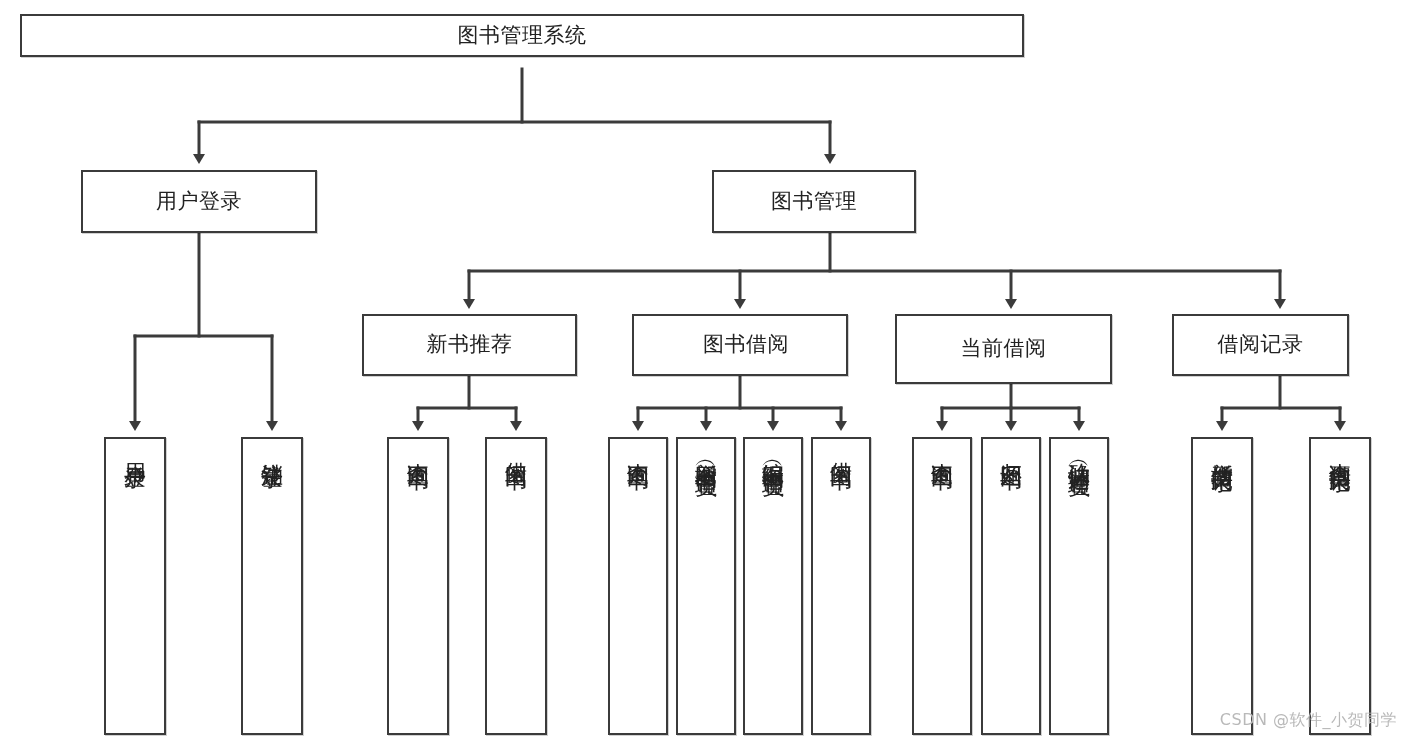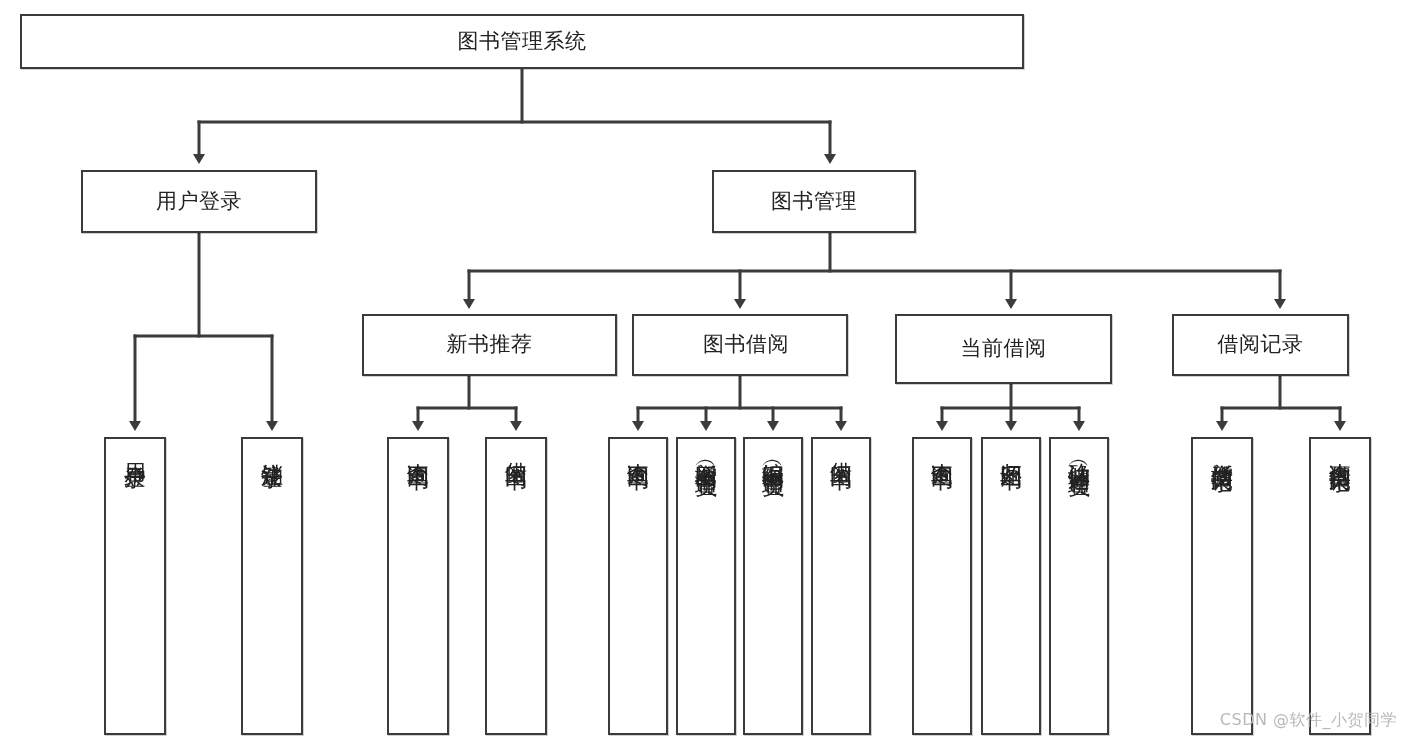--- a/index.html
+++ b/index.html
@@ -119,32 +119,32 @@
       <path d="M1011,408 L1011,422" marker-end="url(#arrow)"></path>
       <path d="M1079,408 L1079,422" marker-end="url(#arrow)"></path>
 
       <path d="M1280,376 L1280,408"></path>
       <path d="M1222,408 L1340,408"></path>
       <path d="M1222,408 L1222,422" marker-end="url(#arrow)"></path>
       <path d="M1340,408 L1340,422" marker-end="url(#arrow)"></path>
     </g>
   </svg>
 
-  <div class="node horiz" style="left:20px; top:14px; width:1004px; height:55px;">
+  <div class="node horiz" style="left:20px; top:14px; width:1004px; height:43px;">
     <span class="lbl">图书管理系统</span>
   </div>
 
   <div class="node horiz" style="left:81px; top:170px; width:236px; height:63px;">
     <span class="lbl">用户登录</span>
   </div>
   <div class="node horiz" style="left:712px; top:170px; width:204px; height:63px;">
     <span class="lbl">图书管理</span>
   </div>
 
-  <div class="node horiz" style="left:362px; top:314px; width:255px; height:62px;">
+  <div class="node horiz" style="left:362px; top:314px; width:215px; height:62px;">
     <span class="lbl">新书推荐</span>
   </div>
   <div class="node horiz" style="left:632px; top:314px; width:216px; height:62px;padding-left:12px;">
     <span class="lbl">图书借阅</span>
   </div>
   <div class="node horiz" style="left:895px; top:314px; width:217px; height:70px;">
     <span class="lbl">当前借阅</span>
   </div>
   <div class="node horiz" style="left:1172px; top:314px; width:177px; height:62px;">
     <span class="lbl">借阅记录</span>

